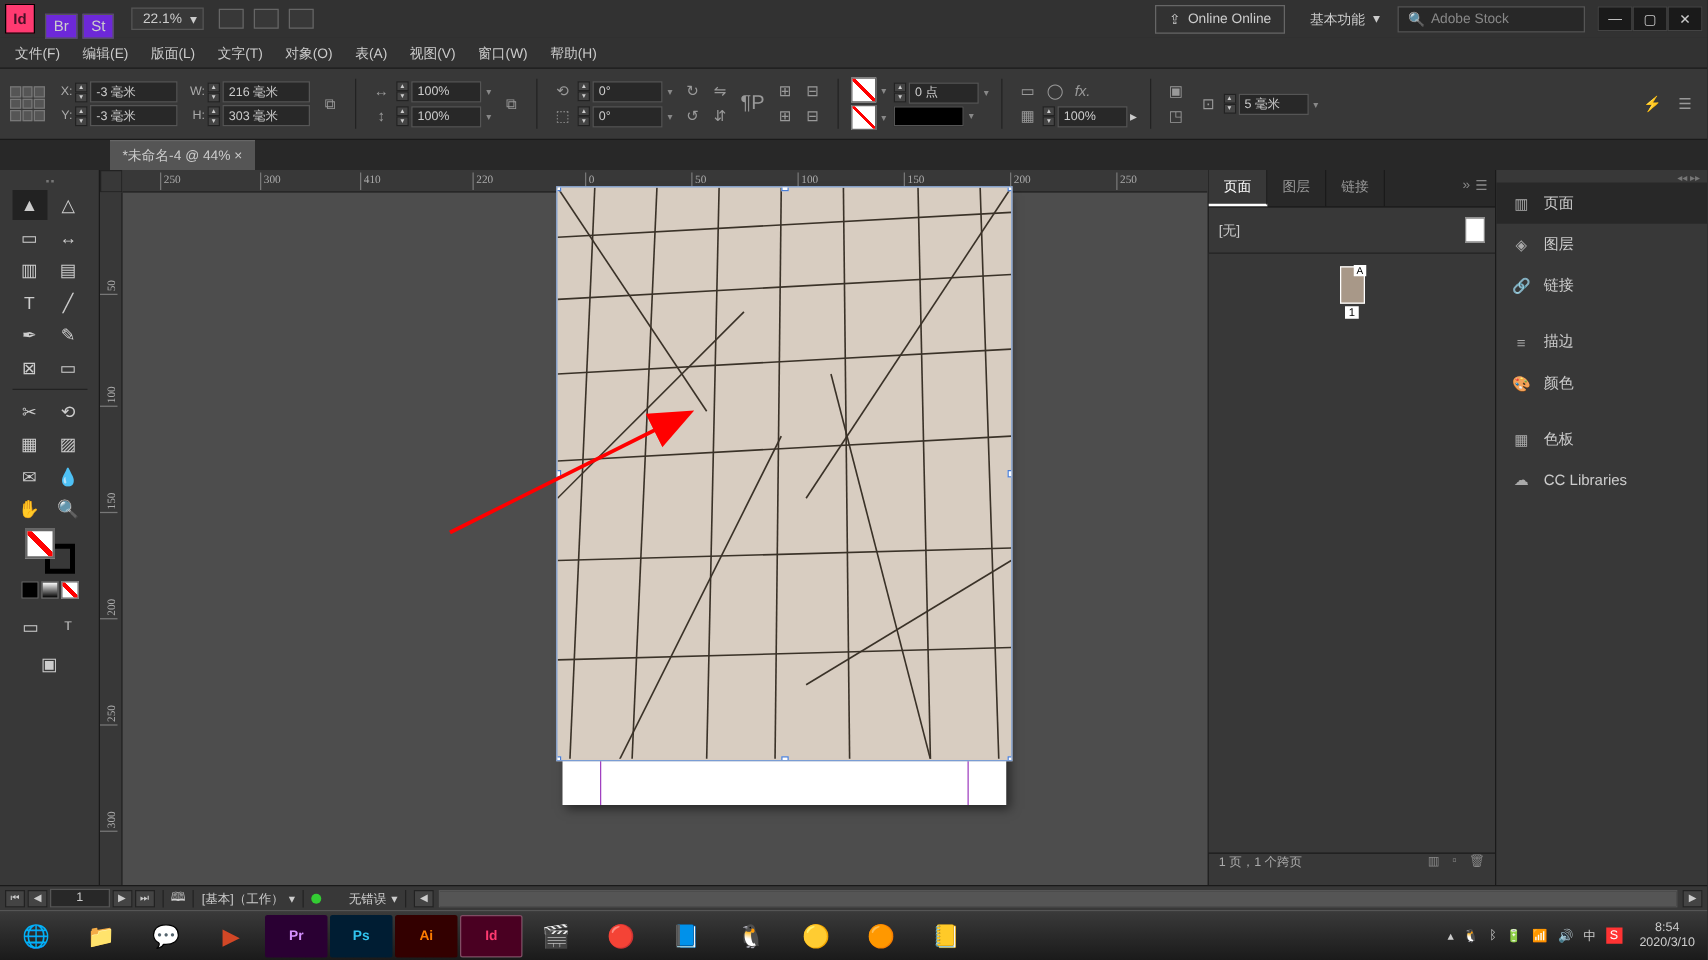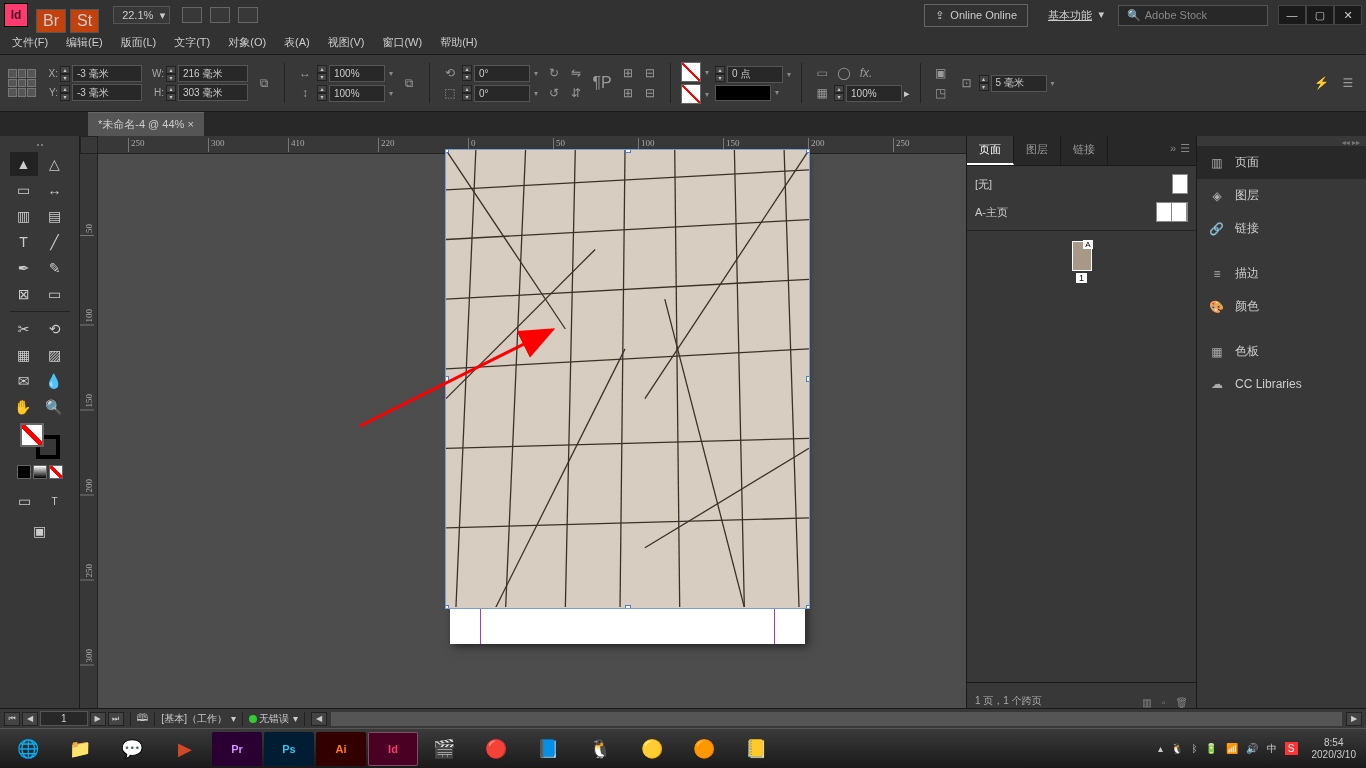--- a/index.html
+++ b/index.html
@@ -1,28 +1,28 @@
 <!DOCTYPE html>
 <html><head>
 <meta charset="utf-8">
 <style>
 * { margin: 0; padding: 0; box-sizing: border-box; font-family: "Microsoft YaHei", sans-serif; }
 body { background: #2a2a2a; color: #ccc; font-size: 11px; overflow: hidden; width: 1366px; height: 768px; }
 
 
 .title-bar { height: 30px; background: #323232; display: flex; align-items: center; padding: 0 4px; }
 .id-logo { width: 24px; height: 24px; background: #ff3a71; color: #4a1028; font-weight: bold; display: flex; align-items: center; justify-content: center; border: 1px solid #000; font-size: 12px; margin-right: 8px; }
-.top-btn { border: 1px solid #555; padding: 2px 6px; margin-right: 4px; background: #c2410c; font-size: 16px; margin-top: 12px; }
+.top-btn { border: 1px solid #555; padding: 2px 6px; margin-right: 4px; background: #6d28d9; font-size: 12px; margin-top: 12px; }
 .zoom-dd { background: #383838; border: 1px solid #555; padding: 2px 16px 2px 8px; margin-left: 10px; position: relative; }
 .zoom-dd::after { content: "▾"; position: absolute; right: 4px; }
 .view-icons { margin-left: 12px; display: flex; gap: 8px; }
 .view-icon { width: 20px; height: 16px; border: 1px solid #666; background: #383838; }
 .spacer { flex: 1; }
 .publish-btn { border: 1px solid #666; padding: 4px 10px; display: flex; align-items: center; gap: 6px; margin-right: 12px; }
-.workspace-dd { padding: 4px 16px 4px 8px; position: relative; margin-right: 10px; text-decoration: underline; }
+.workspace-dd { padding: 4px 16px 4px 8px; position: relative; margin-right: 10px; }
 .workspace-dd::after { content: "▾"; position: absolute; right: 4px; }
 .stock-search { background: #282828; border: 1px solid #555; padding: 3px 8px; width: 150px; color: #888; display: flex; align-items: center; gap: 4px; }
 .win-controls { margin-left: 10px; background: #1a1a1a; display: flex; }
 .win-btn { width: 28px; height: 20px; display: flex; align-items: center; justify-content: center; border: 1px solid #444; }
 
 
 .menu-bar { height: 24px; background: #323232; display: flex; align-items: center; padding: 0 12px; gap: 18px; }
 .menu-item { cursor: pointer; }
 
 
@@ -91,21 +91,21 @@
 .panel-tab-ctrl { margin-left: auto; padding: 6px; color: #888; display: flex; gap: 4px; }
 .masters-list { padding: 4px 0; }
 .master-row { display: flex; align-items: center; padding: 4px 8px; justify-content: space-between; }
 .master-thumb { width: 16px; height: 20px; background: #fff; border: 1px solid #888; }
 .master-thumb.spread { width: 32px; display: flex; }
 .master-thumb.spread span { width:16px; border-right: 1px solid #888; }
 .pages-area { flex: 1; background: #383838; display: flex; flex-direction: column; align-items: center; padding-top: 10px; border-top: 1px solid #222; }
 .page-thumb { width: 20px; height: 30px; background: #a89888; border: 1px solid #fff; position: relative; }
 .page-thumb .badge { position: absolute; top: -2px; right: -2px; background: #fff; color: #000; font-size: 8px; padding: 0 2px; }
 .page-num { margin-top: 2px; background: #fff; color: #000; font-size: 9px; padding: 0 3px; }
-.panel-footer { height: 26px; border-top: 1px solid #1a1a1a; display: flex; align-items: flex-end; padding: 0 8px; color: #aaa; gap: 10px; font-size: 10px; }
+.panel-footer { height: 26px; border-top: 1px solid #1a1a1a; display: flex; align-items: flex-start; padding: 0 8px; color: #aaa; gap: 10px; font-size: 10px; }
 .panel-footer .ficons { margin-left: auto; display: flex; gap: 10px; color: #888; }
 
 .dock-strip { width: 170px; border-left: 1px solid #1a1a1a; background: #383838; }
 .dock-item { padding: 8px 12px; display: flex; align-items: center; gap: 10px; color: #ccc; font-size: 12px; }
 .dock-item.active { background: #282828; }
 .dock-icon { width: 16px; height: 16px; color: #aaa; display: flex; align-items: center; justify-content: center; }
 .dock-grab { height: 10px; display: flex; justify-content: flex-end; padding: 2px 6px; color: #777; font-size: 8px; }
 
 
 .bottom-bar { height: 20px; background: #383838; border-top: 1px solid #1a1a1a; display: flex; align-items: center; font-size: 10px; padding: 0 4px; }
@@ -479,27 +479,20 @@
         <div class="panel-tab-ctrl">
             <span>»</span>
             <span>☰</span>
           </div>
       </div>
       <div class="masters-list">
         <div class="master-row">
           <span>[无]</span>
           <div class="master-thumb"></div>
         </div>
-        <div class="master-row">
-          <span>A-主页</span>
-          <div class="master-thumb spread">
-              <span></span>
-              <span></span>
-            </div>
-        </div>
       </div>
       <div class="pages-area">
         <div class="page-thumb">
             <span class="badge">A</span>
           </div>
         <div class="page-num">1</div>
       </div>
       <div class="panel-footer">
         <span>1 页，1 个跨页</span>
         <div class="ficons">
@@ -553,21 +546,21 @@
     <div class="bb-btn">▶</div>
     <div class="bb-btn">⏭</div>
   </div>
   <div class="bb-sep"></div>
   <span>🕮</span>
   <div class="bb-sep"></div>
   <span>[基本]（工作）</span>
   <span style="margin-left:4px">▾</span>
   <div class="bb-sep"></div>
   <div class="preflight-dot"></div>
-  <span style="margin-left:2px">无错误</span>
+  <span style="margin-left:22px">无错误</span>
   <span style="margin-left:4px">▾</span>
   <div class="bb-sep"></div>
   <div class="bb-btn">◀</div>
   <div class="hscroll">
       <div class="hscroll-thumb" style="left:0;width:100%"></div>
     </div>
   <div class="bb-btn">▶</div>
 </div>
 
 <div class="taskbar">

